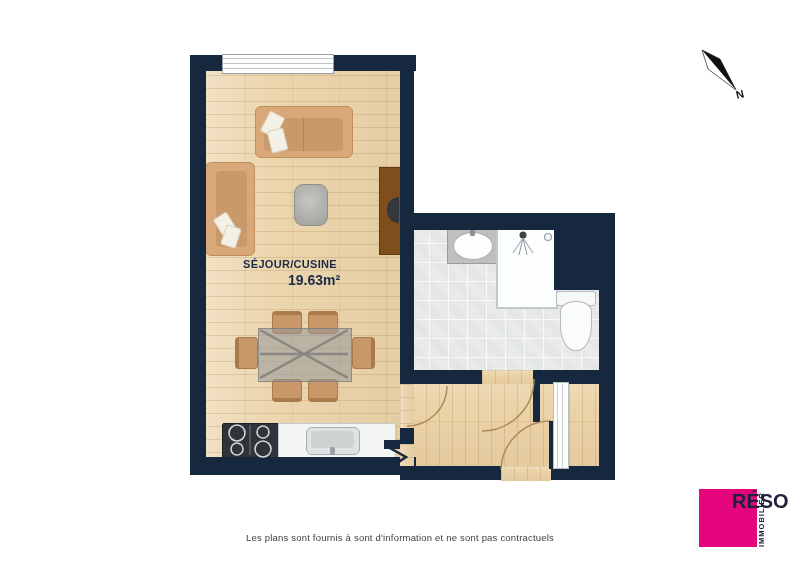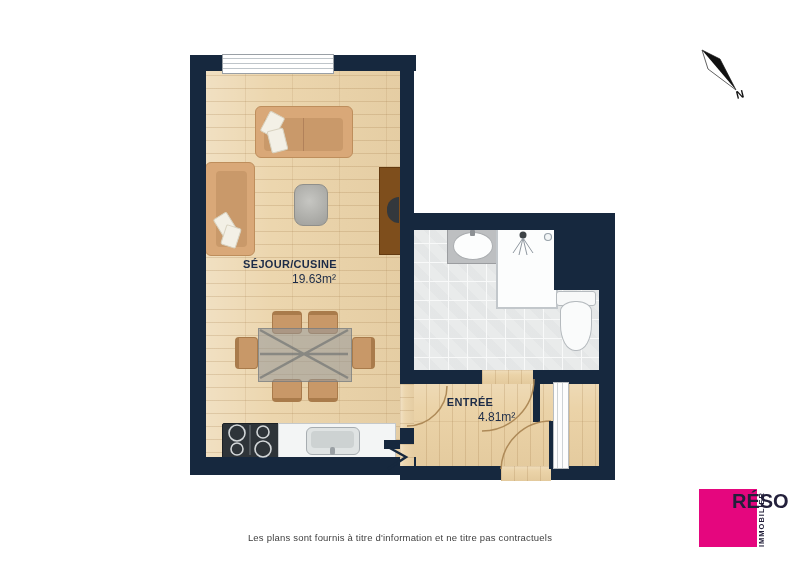--- a/index.html
+++ b/index.html
@@ -21,21 +21,21 @@
       linear-gradient(180deg, rgba(255,255,255,.22), rgba(0,0,0,0) 35%, rgba(160,120,60,.10));}
   .tile{background-color:#E9EBEB;
     background-image:
       linear-gradient(#F8F9F9 1.5px, transparent 1.5px),
       linear-gradient(90deg,#F8F9F9 1.5px, transparent 1.5px),
       repeating-linear-gradient(45deg, rgba(30,40,60,.025) 0 9px, transparent 9px 19px);
     background-size:19px 19px,19px 19px,auto;}
   
   .room-label{position:absolute;text-align:center;color:#1C2B47;line-height:1.25;}
   .room-label .nm{font-weight:bold;font-size:11px;letter-spacing:.3px;}
-  .room-label .ar{font-size:12px;font-weight:normal;padding-left:48px;}
+  .room-label .ar{font-size:14px;font-weight:bold;padding-left:48px;}
   
   .sofa{background:#D9A878;border:1px solid #BE8E5C;border-radius:6px;}
   .sofa-seat{background:#C9996A;border-radius:4px;}
   .cushion{background:#F3F0E6;border:1px solid #D8D2C0;border-radius:2px;}
   .pouf{background:radial-gradient(circle at 45% 40%, #C6C6C2, #9E9E9A);
         border:1px solid #8F8F8B;border-radius:9px;}
   .cabinet{background:#7E4E1C;border:1px solid #63390F;}
   .tv{background:#33383D;border-radius:13px 0 0 13px;}
   .chair{background:#C89868;border:1px solid #A97B4B;border-radius:4px;}
   .table-glass{background:rgba(148,152,155,.55);border:1px solid rgba(110,115,118,.6);}
@@ -142,24 +142,20 @@
   <div class="abs wood-h" style="left:400px;top:444px;width:14px;height:22px;"></div>
   <div class="abs wood-v" style="left:501px;top:466px;width:50px;height:15px;"></div>
 
   <div class="abs window" style="left:222px;top:54px;width:110px;height:18px;"></div>
   <div class="abs closet" style="left:553px;top:382px;width:14px;height:85px;"></div>
 
   <div class="room-label" style="left:230px;top:258px;width:120px;white-space:nowrap;">
     <div class="nm">SÉJOUR/CUSINE</div>
     <div class="ar">19.63m²</div>
   </div>
-  <div class="room-label" style="left:430px;top:396px;width:80px;">
-    <div class="nm">ENTRÉE</div>
-    <div class="ar">4.81m²</div>
-  </div>
 
   <svg class="abs" style="left:0;top:0;pointer-events:none;" width="800" height="565" viewBox="0 0 800 565">
 
     <g stroke="rgba(95,100,104,.55)" stroke-width="2.5" fill="none">
       <path d="M260,330 L304,354 L348,330 M260,378 L304,354 L348,378 M260,354 L348,354"></path>
     </g>
 
     <g stroke="#D2D6D8" stroke-width="1.6" fill="none">
       <circle cx="237" cy="433" r="8"></circle>
         <circle cx="237" cy="449" r="6"></circle>
@@ -199,14 +195,14 @@
     </g>
   </svg>
 
   <div class="abs" style="left:699px;top:489px;width:66px;height:60px;">
     <div class="abs logo-square" style="left:0;top:0;width:58px;height:58px;">
       <span class="logo-brand">RÉSO</span>
     </div>
     <span class="logo-tagline" style="left:58px;top:0;">IMMOBILIER</span>
   </div>
 
-  <div class="disclaimer">Les plans sont fournis à titre d'information et ne titre pas contractuels</div>
+  <div class="disclaimer">Les plans sont fournis à sont d'information et ne sont pas contractuels</div>
 </div>
 
 </body></html>

